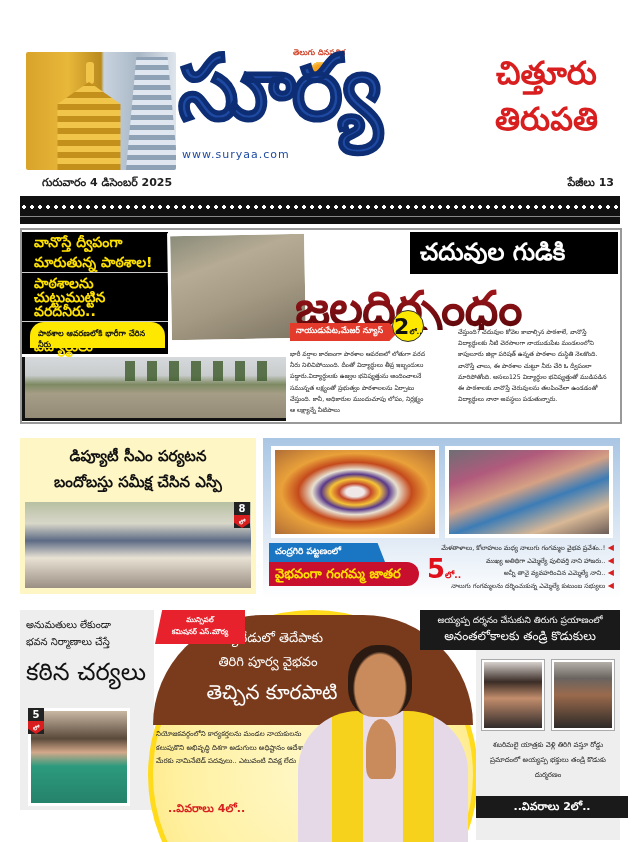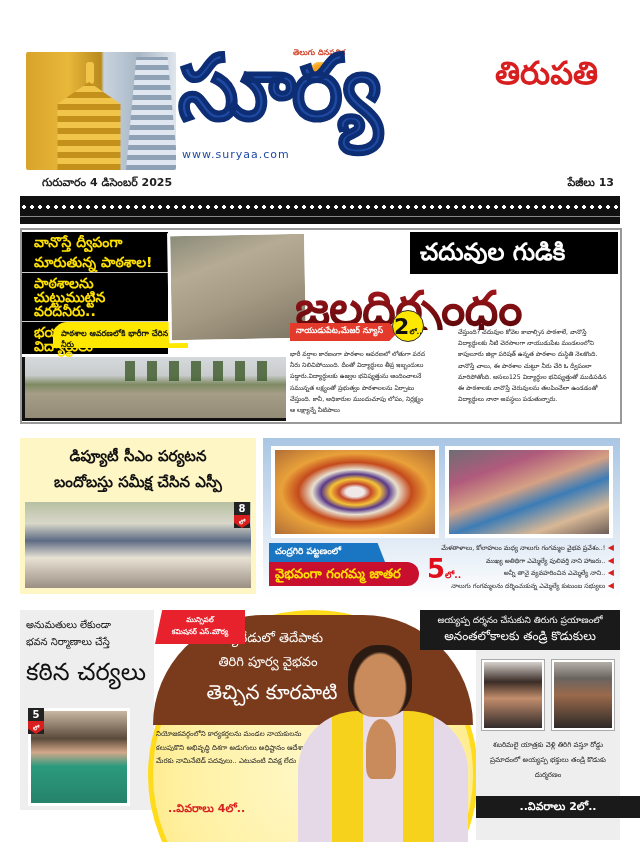--- a/index.html
+++ b/index.html
@@ -24,21 +24,21 @@
 
   .border-strip { left: 20px; top: 196px; width: 600px; height: 28px; background: #111; }
   .border-strip .dots { position:absolute; left: 0; top: 7px; width: 100%; height: 8px; background: radial-gradient(circle, #fff 1.6px, transparent 2px) 0 0 / 8px 8px repeat-x; }
   .border-strip .line { position:absolute; left: 0; top: 20px; width: 100%; height: 1px; background: #888; }
 
   
   .top-story { left: 20px; top: 228px; width: 602px; height: 196px; border: 2px solid #999; background:#fff; }
   .bullets-box { left: 22px; top: 232px; width: 146px; height: 122px; background: #000; }
   .bullet { color: #ffe100; font-size: 14px; font-weight: bold; padding: 3px 12px; line-height: 14px; }
   .bullet.sep { border-top: 1px solid #ccc; }
-  .yellow-pill { left: 30px; top: 322px; width: 135px; height: 26px; background: #ffe800; border-radius: 14px 14px 0 0; font-size: 8px; font-weight: bold; color: #111; padding: 7px 8px; margin-left: 23px; }
+  .yellow-pill { left: 30px; top: 322px; width: 135px; height: 26px; background: #ffe800; border-radius: 14px 14px 0 0; font-size: 8px; font-weight: bold; color: #111; padding: 7px 8px; }
   .photo-flood1 { left: 168px; top: 232px; width: 140px; height: 110px; background: linear-gradient(160deg, #8a8c7a 0%, #b6ab94 30%, #a49a83 60%, #7d7463 100%); border: 3px solid #fff; transform: rotate(-1deg); }
   .photo-flood2 { left: 22px; top: 357px; width: 264px; height: 64px; background: linear-gradient(180deg, #d6d9dc 0%, #c9cccc 30%, #7e8a62 45%, #a59d86 60%, #938b76 100%); border-left: 3px solid #111; border-bottom: 3px solid #111; }
   .palms { position:absolute; left: 100px; top: 4px; width: 150px; height: 20px; background: repeating-linear-gradient(90deg, #3c5a2a 0 10px, transparent 10px 22px); opacity: .8; }
 
   .headline-black { left: 410px; top: 232px; width: 208px; height: 42px; background: #000; color: #fff; font-size: 24px; font-weight: bold; padding: 6px 10px; white-space: nowrap; }
   .headline-red { left: 295px; top: 280px; width: 320px; height: 50px; font-family: "DejaVu Serif", serif; font-size: 48px; font-weight: bold; color: #8b0d12; letter-spacing: -1px; white-space: nowrap;
     background: linear-gradient(180deg, #b01a1f, #5a070a); -webkit-background-clip: text; background-clip: text; -webkit-text-fill-color: transparent; }
   .badge-2 { left: 392px; top: 310px; width: 32px; height: 32px; border-radius: 50%; background: #ffe800; border: 1px solid #333; font-size: 22px; font-weight: bold; text-align: center; line-height: 32px; }
   .badge-2 small { font-size: 7px; }
   .byline { left: 290px; top: 323px; width: 108px; height: 18px; background: #e33a2b; color: #fff; font-size: 8px; font-weight: bold; padding: 3px 6px; clip-path: polygon(0 0, 92% 0, 100% 50%, 92% 100%, 0 100%); }
@@ -89,39 +89,40 @@
 
   
   .ayyappa-head { left: 420px; top: 610px; width: 200px; height: 40px; background: #1a1a1a; color:#fff; text-align:center; padding: 3px 4px; }
   .ayyappa-head .a1 { font-size: 9px; line-height: 14px; }
   .ayyappa-head .a2 { font-size: 12px; line-height: 18px; }
   .ayyappa-box { left: 476px; top: 650px; width: 144px; height: 190px; background: #eeeeee; }
   .ay-photo { position:absolute; top: 10px; width: 62px; height: 70px; border: 2px solid #fff; box-shadow: 0 0 0 1px #aaa; }
   .ay-photo.p1 { left: 6px; background: linear-gradient(180deg, #d6d0cc 0%, #3a2c26 30%, #c28d6c 55%, #312b2b 100%); }
   .ay-photo.p2 { left: 76px; background: linear-gradient(180deg, #b5afa8 0%, #6a6460 25%, #9a6a4c 50%, #2e2a28 100%); }
   .ay-text { position:absolute; left: 4px; top: 88px; width: 136px; text-align:center; font-size: 7px; line-height: 15px; color:#222; }
-  .ay-more { position:absolute; left: 0; top: 146px; width: 164px; height: 22px; background: #1a1a1a; color:#fff; font-size: 11px; font-weight: bold; text-align:center; line-height: 22px; }
+  .ay-more { position:absolute; left: 0; top: 146px; width: 152px; height: 22px; background: #1a1a1a; color:#fff; font-size: 11px; font-weight: bold; text-align:center; line-height: 22px; }
 </style>
 </head>
 <body>
 
 <div class="abs temple">
   <div class="dome"></div>
   <div class="gold"></div>
   <div class="gopuram"></div>
 </div>
 
 <div class="abs logo">
   <span class="logo-tag">తెలుగు దినపత్రిక</span>
   <span class="logo-sun"></span>
   <span class="logo-text">సూర్య</span>
   <span class="logo-url">www.suryaa.com</span>
 </div>
 
 <div class="abs edition">
+  <div>చిత్తూరు</div>
   <div>తిరుపతి</div>
 </div>
 
 <div class="abs dateline">గురువారం 4 డిసెంబర్ 2025</div>
 <div class="abs pages">పేజీలు 13</div>
 
 <div class="abs border-strip">
   <div class="dots"></div>
   <div class="line"></div>
 </div>

